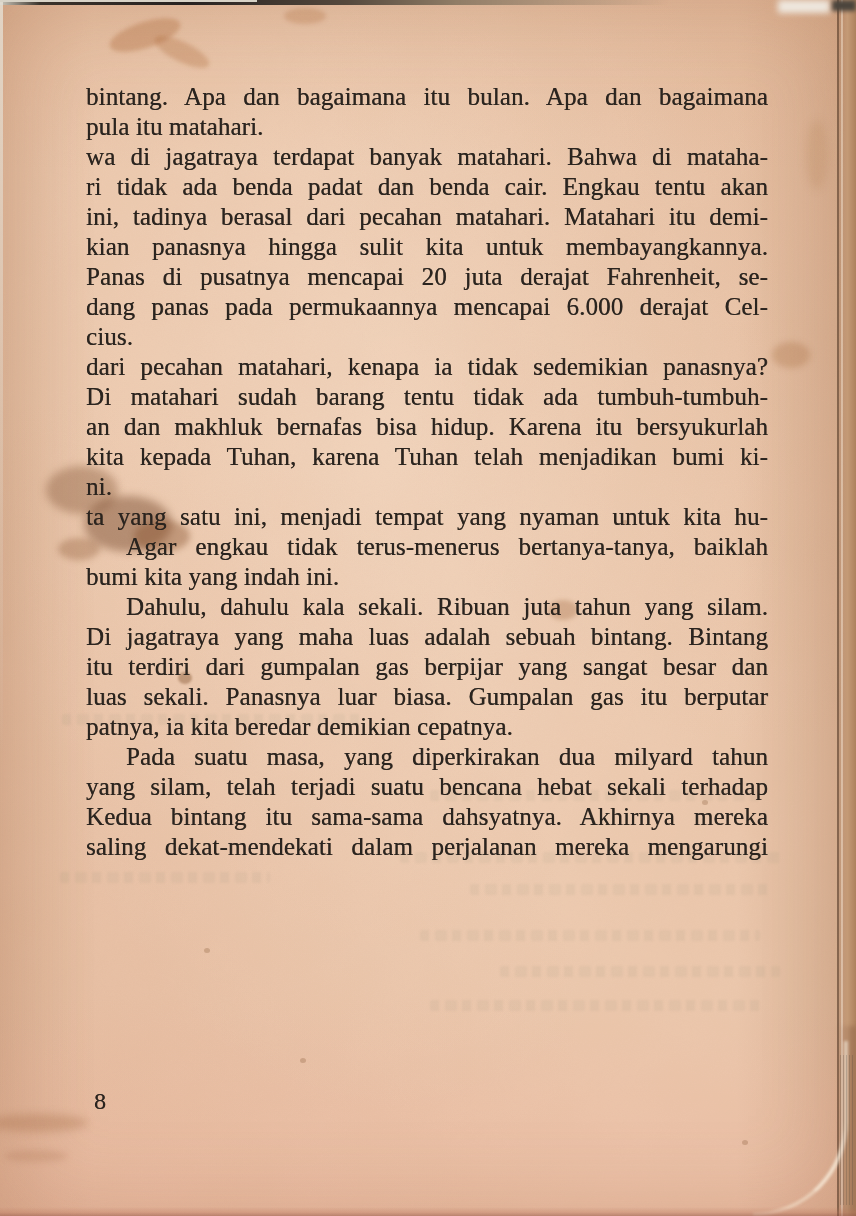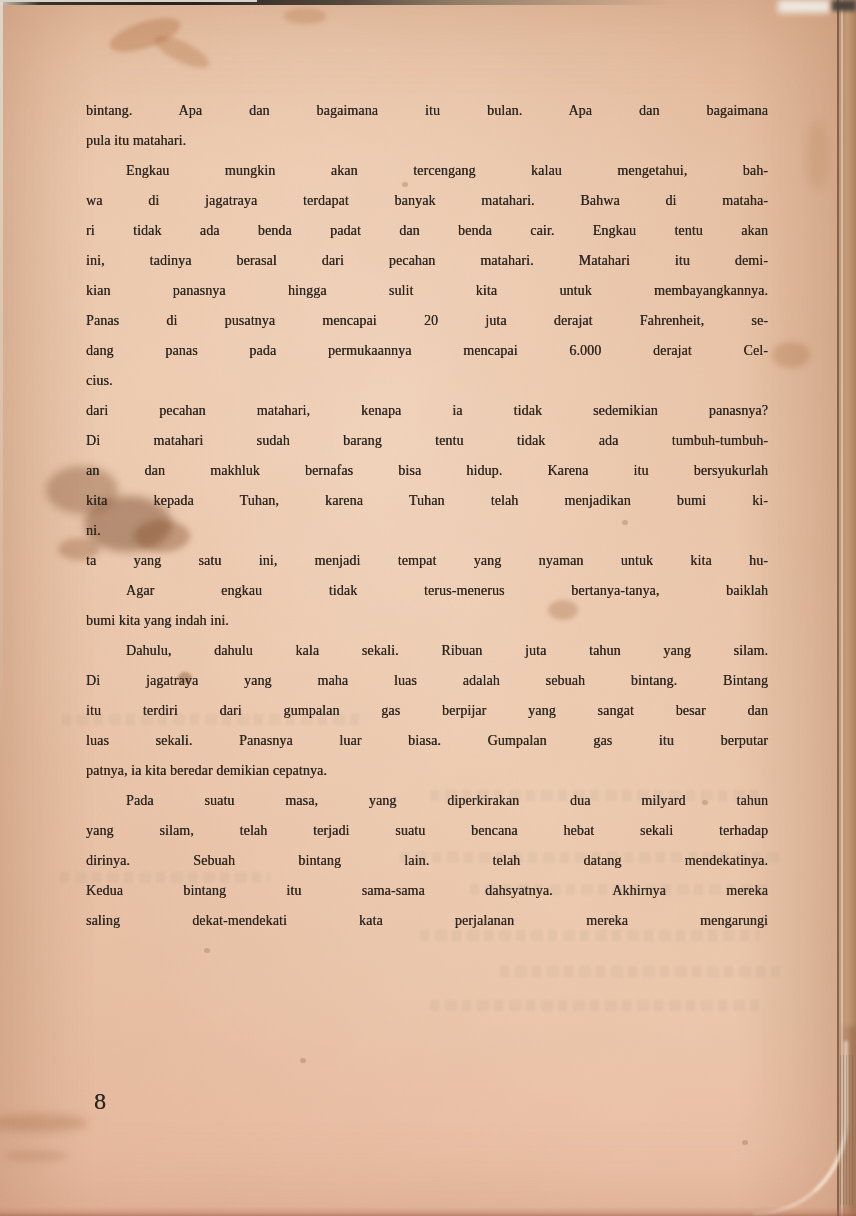--- a/index.html
+++ b/index.html
@@ -20,22 +20,22 @@
     background:
       radial-gradient(ellipse at 46% 36%, rgba(255,242,226,.28), rgba(255,242,226,0) 62%),
       linear-gradient(to bottom, rgba(205,150,112,.20), rgba(255,255,255,0) 14%, rgba(255,255,255,0) 82%, rgba(236,168,148,.26)),
       linear-gradient(to right, rgba(185,135,100,.22), rgba(185,135,100,0) 11%, rgba(185,135,100,0) 86%, rgba(170,120,85,.30)),
       radial-gradient(ellipse at 12% 88%, rgba(210,150,120,.18), rgba(210,150,120,0) 45%),
       radial-gradient(ellipse at 88% 12%, rgba(205,150,112,.15), rgba(205,150,112,0) 40%);
     box-shadow:inset 0 0 90px rgba(168,112,78,.30);
   }
   
   .textblock{
-    position:absolute;left:86px;top:96px;width:682px;z-index:3;
-    font-size:14px;line-height:30px;color:var(--ink);
+    position:absolute;left:86px;top:82px;width:682px;z-index:3;
+    font-size:25px;line-height:30px;color:var(--ink);
     letter-spacing:.1px;
     text-shadow:.35px .25px .5px rgba(46,36,28,.75);
   }
   .ln{text-align:justify;text-align-last:justify;white-space:normal;}
   .ln.e{text-align-last:left;}
   .ln.i{text-indent:40px;}
   .pagenum{
     position:absolute;left:94px;top:1088px;z-index:3;
     font-size:24px;color:var(--ink);
     text-shadow:.35px .25px .5px rgba(46,36,28,.75);
@@ -143,21 +143,20 @@
   <div class="ghost g3"></div>
   <div class="ghost g4"></div>
   <div class="ghost g5"></div>
   <div class="ghost g6"></div>
   <div class="ghost g7"></div>
   <div class="ghost g8"></div>
 
   <div class="textblock">
     <div class="ln">bintang. Apa dan bagaimana itu bulan. Apa dan bagaimana</div>
     <div class="ln e">pula itu matahari.</div>
-    <div class="ln i">Engkau mungkin akan tercengang kalau mengetahui, bah-</div>
     <div class="ln">wa di jagatraya terdapat banyak matahari. Bahwa di mataha-</div>
     <div class="ln">ri tidak ada benda padat dan benda cair. Engkau tentu akan</div>
     <div class="ln">ini, tadinya berasal dari pecahan matahari. Matahari itu demi-</div>
     <div class="ln">kian panasnya hingga sulit kita untuk membayangkannya.</div>
     <div class="ln">Panas di pusatnya mencapai 20 juta derajat Fahrenheit, se-</div>
     <div class="ln">dang panas pada permukaannya mencapai 6.000 derajat Cel-</div>
     <div class="ln e">cius.</div>
     <div class="ln">dari pecahan matahari, kenapa ia tidak sedemikian panasnya?</div>
     <div class="ln">Di matahari sudah barang tentu tidak ada tumbuh-tumbuh-</div>
     <div class="ln">an dan makhluk bernafas bisa hidup. Karena itu bersyukurlah</div>
@@ -166,23 +165,22 @@
     <div class="ln">ta yang satu ini, menjadi tempat yang nyaman untuk kita hu-</div>
     <div class="ln i">Agar engkau tidak terus-menerus bertanya-tanya, baiklah</div>
     <div class="ln e">bumi kita yang indah ini.</div>
     <div class="ln i">Dahulu, dahulu kala sekali. Ribuan juta tahun yang silam.</div>
     <div class="ln">Di jagatraya yang maha luas adalah sebuah bintang. Bintang</div>
     <div class="ln">itu terdiri dari gumpalan gas berpijar yang sangat besar dan</div>
     <div class="ln">luas sekali. Panasnya luar biasa. Gumpalan gas itu berputar</div>
     <div class="ln e">patnya, ia kita beredar demikian cepatnya.</div>
     <div class="ln i">Pada suatu masa, yang diperkirakan dua milyard tahun</div>
     <div class="ln">yang silam, telah terjadi suatu bencana hebat sekali terhadap</div>
-    <div class="ln">dirinya. Sebuah bintang lain. telah datang mendekatinya.</div>
     <div class="ln">Kedua bintang itu sama-sama dahsyatnya. Akhirnya mereka</div>
-    <div class="ln">saling dekat-mendekati kata perjalanan mereka mengarungi</div>
+    <div class="ln">saling dekat-mendekati dalam perjalanan mereka mengarungi</div>
   </div>
 
   <div class="pagenum">8</div>
 
   <svg class="grain" width="856" height="1216" aria-hidden="true">
     <filter id="gr1">
       <feTurbulence type="fractalNoise" baseFrequency="0.9" numOctaves="2" seed="7" stitchTiles="stitch"></feTurbulence>
       <feColorMatrix type="matrix" values="0 0 0 0 0.72  0 0 0 0 0.58  0 0 0 0 0.44  0 0 0 0.10 0"></feColorMatrix>
     </filter>
     <filter id="gr2">

